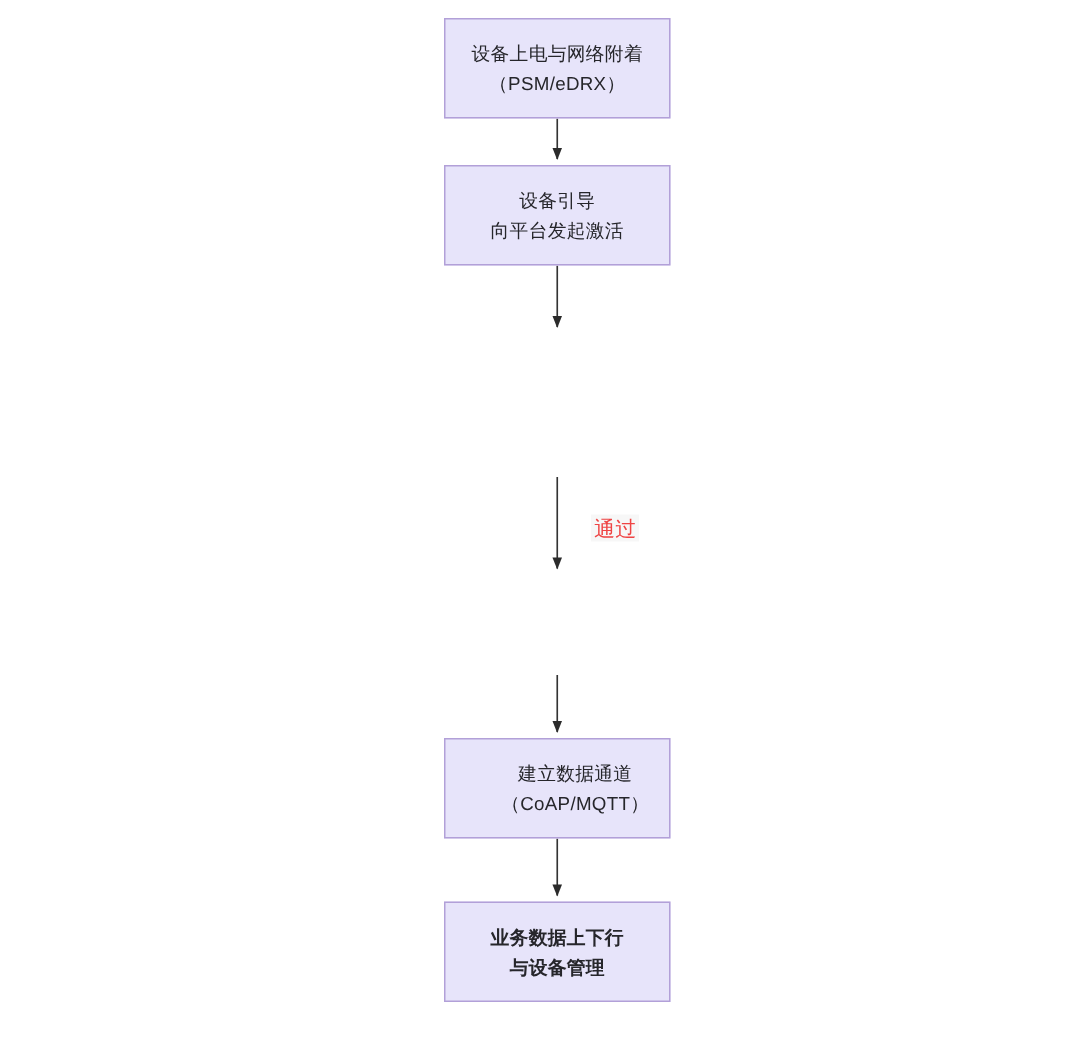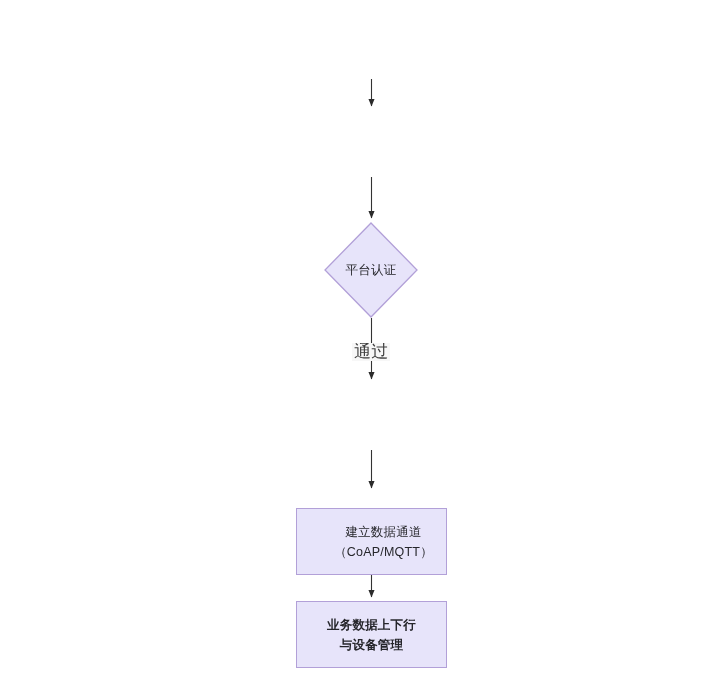--- a/index.html
+++ b/index.html
@@ -75,32 +75,33 @@
     display: flex;
     align-items: center;
     justify-content: center;
     font-size: 12.5px;
     line-height: 18px;
     color: #26262b;
     letter-spacing: 0.2px;
   }
   .edge-label {
     position: absolute;
-    font-size: 17px;
+    font-size: 14px;
     line-height: 16px;
-    color: #404040;
+    color: #ef4444;
     background: #f7f7f7;
     padding: 1px 2px;
     letter-spacing: 0.2px;
     white-space: nowrap;
+    margin-left: 42px;
   }
   #node-1 { top: 12px; }
   #node-2 { top: 110px; }
   #node-4 { top: 383px; }
-  #node-5 { top: 508px; padding-left: 24px; }
+  #node-5 { top: 492px; padding-left: 24px; }
   #node-6 { top: 601px; font-weight: bold; }
   #label-pass { left: 352px; top: 343px; }
 </style>
 </head>
 <body>
 
 <div id="flow-canvas">
 
   <svg class="edges-layer" viewBox="0 0 726 700" width="726" height="700" xmlns="http://www.w3.org/2000/svg">
     <defs>
@@ -123,28 +124,30 @@
 
     <g>
       <line x1="371.5" y1="450" x2="371.5" y2="488" stroke="#333333" stroke-width="1.1" marker-end="url(#arrowhead)"></line>
     </g>
 
     <g>
       <line x1="371.5" y1="559" x2="371.5" y2="597" stroke="#333333" stroke-width="1.1" marker-end="url(#arrowhead)"></line>
     </g>
   </svg>
 
+  <div class="node node-process" id="node-1">
+    <div class="node-label">设备上电与网络附着
+（PSM/eDRX）</div>
+  </div>
 
+  <div class="node node-process" id="node-2">
+    <div class="node-label">设备引导
+向平台发起激活</div>
+  </div>
 
-  <div class="node node-decision" id="node-3">
-    <svg class="diamond-shape" viewBox="0 0 94 96" width="94" height="96" xmlns="http://www.w3.org/2000/svg">
-      <polygon points="47,1 93,48 47,95 1,48" fill="#e7e4fa" stroke="#b2a0d8" stroke-width="1.3"></polygon>
-    </svg>
-    <div class="decision-text">平台认证</div>
-  </div>
 
   <div class="edge-label" id="label-pass">通过</div>
 
 
   <div class="node node-process" id="node-5">
     <div class="node-label">建立数据通道
 （CoAP/MQTT）</div>
   </div>
 
   <div class="node node-process" id="node-6">

